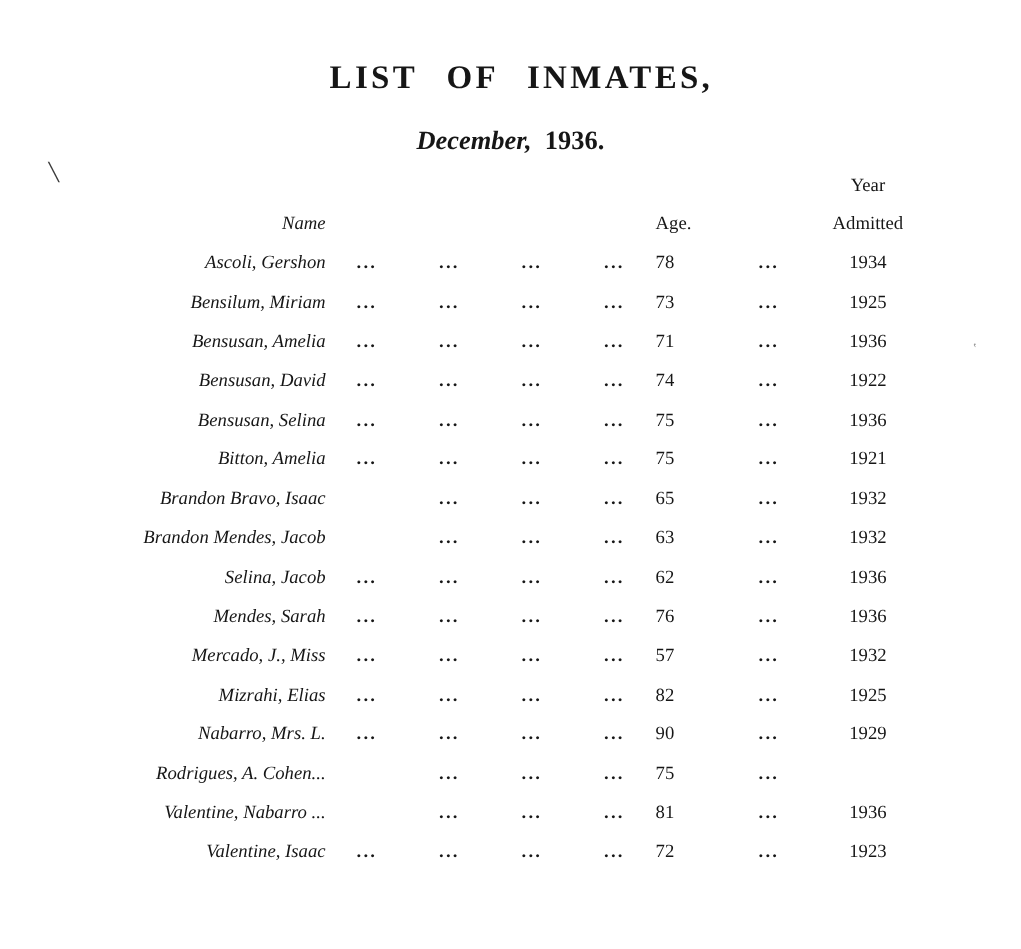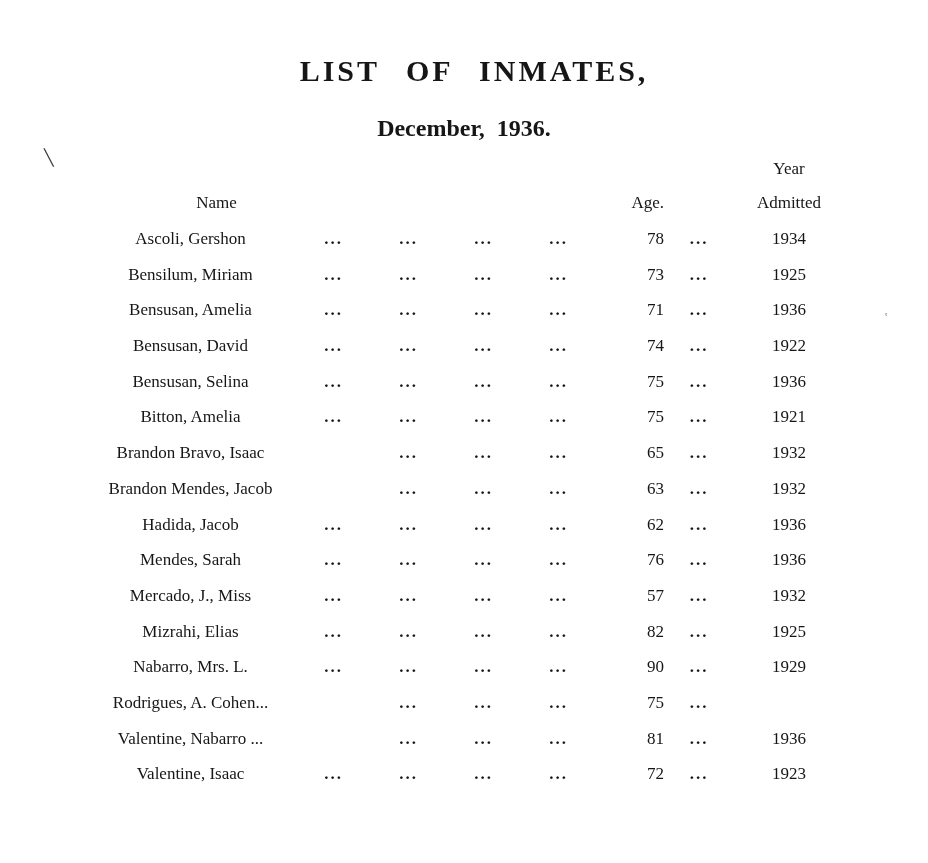--- a/index.html
+++ b/index.html
@@ -28,39 +28,39 @@
     transform:translateX(10px);
   }
   .doc-subtitle {
     margin:0;
     padding-top:27px;
     text-align:center;
     font-size:24px;
     word-spacing:6px;
     font-weight:600;
   }
-  .doc-subtitle .month { }
+  .doc-subtitle .month { font-style:italic; }
   
   .tbl {
     margin-top:10px;
     margin-left:85px;
     font-size:17px;
   }
   .grid-row {
     display:grid;
     grid-template-columns:211px 75px 75px 75px 75px 68px 70px 110px;
     align-items:baseline;
     height:35.7px;
     line-height:35.7px;
   }
   .hdr-row-1 { height:33px; line-height:33px; }
   .hdr-row-2 { height:36px; line-height:36px; }
-  .c-name   { white-space:nowrap; overflow:visible; text-align:center; }
+  .c-name   { white-space:nowrap; overflow:visible; text-align:right;font-style:italic; }
   .c-leader { text-align:center; font-weight:700; letter-spacing:2px; }
-  .c-age    { text-align:right; }
+  .c-age    { text-align:left; }
   .c-year   { text-align:center; }
   .hdr-name { padding-left:52px; }
   
   .speck-left {
     position:absolute; left:44px; top:153px;
     width:9px; height:9px;
     color:#3a3a3a; font-size:16px; line-height:9px;
   }
   .speck-right {
     position:absolute; left:884px; top:313px;
@@ -187,21 +187,21 @@
       <div class="c-leader"></div>
       <div class="c-leader">...</div>
       <div class="c-leader">...</div>
       <div class="c-leader">...</div>
       <div class="c-age">63</div>
       <div class="c-leader">...</div>
       <div class="c-year">1932</div>
     </div>
 
     <div class="grid-row">
-      <div class="c-name">Hadida, Jacob</div>
+      <div class="c-name">Selina, Jacob</div>
       <div class="c-leader">...</div>
       <div class="c-leader">...</div>
       <div class="c-leader">...</div>
       <div class="c-leader">...</div>
       <div class="c-age">62</div>
       <div class="c-leader">...</div>
       <div class="c-year">1936</div>
     </div>
 
     <div class="grid-row">

